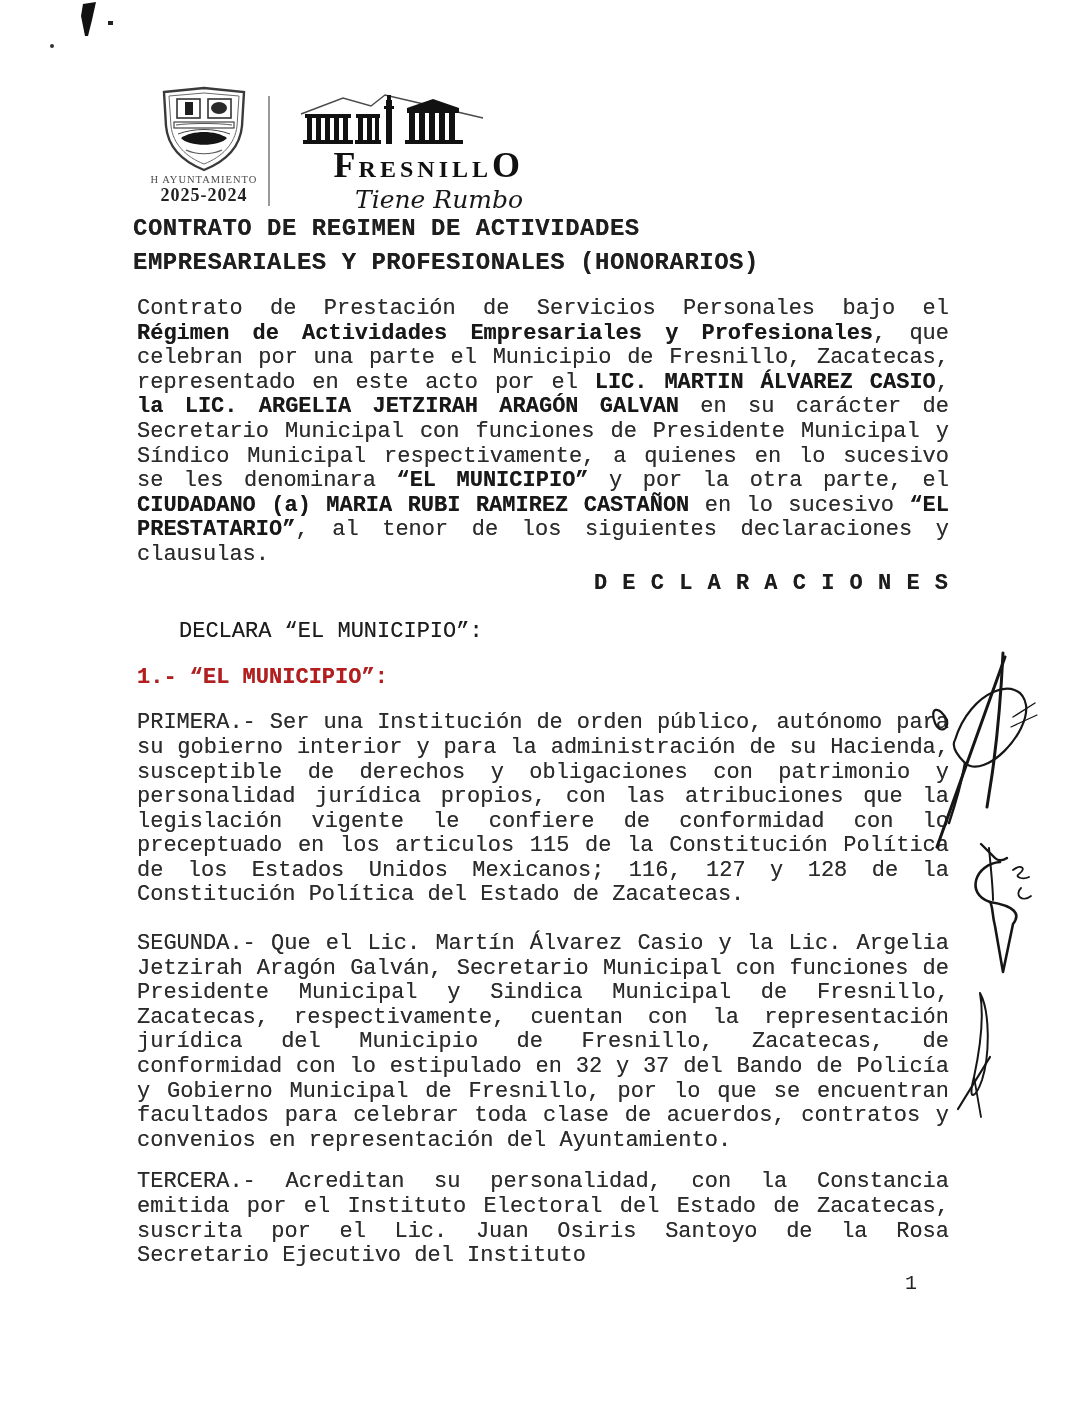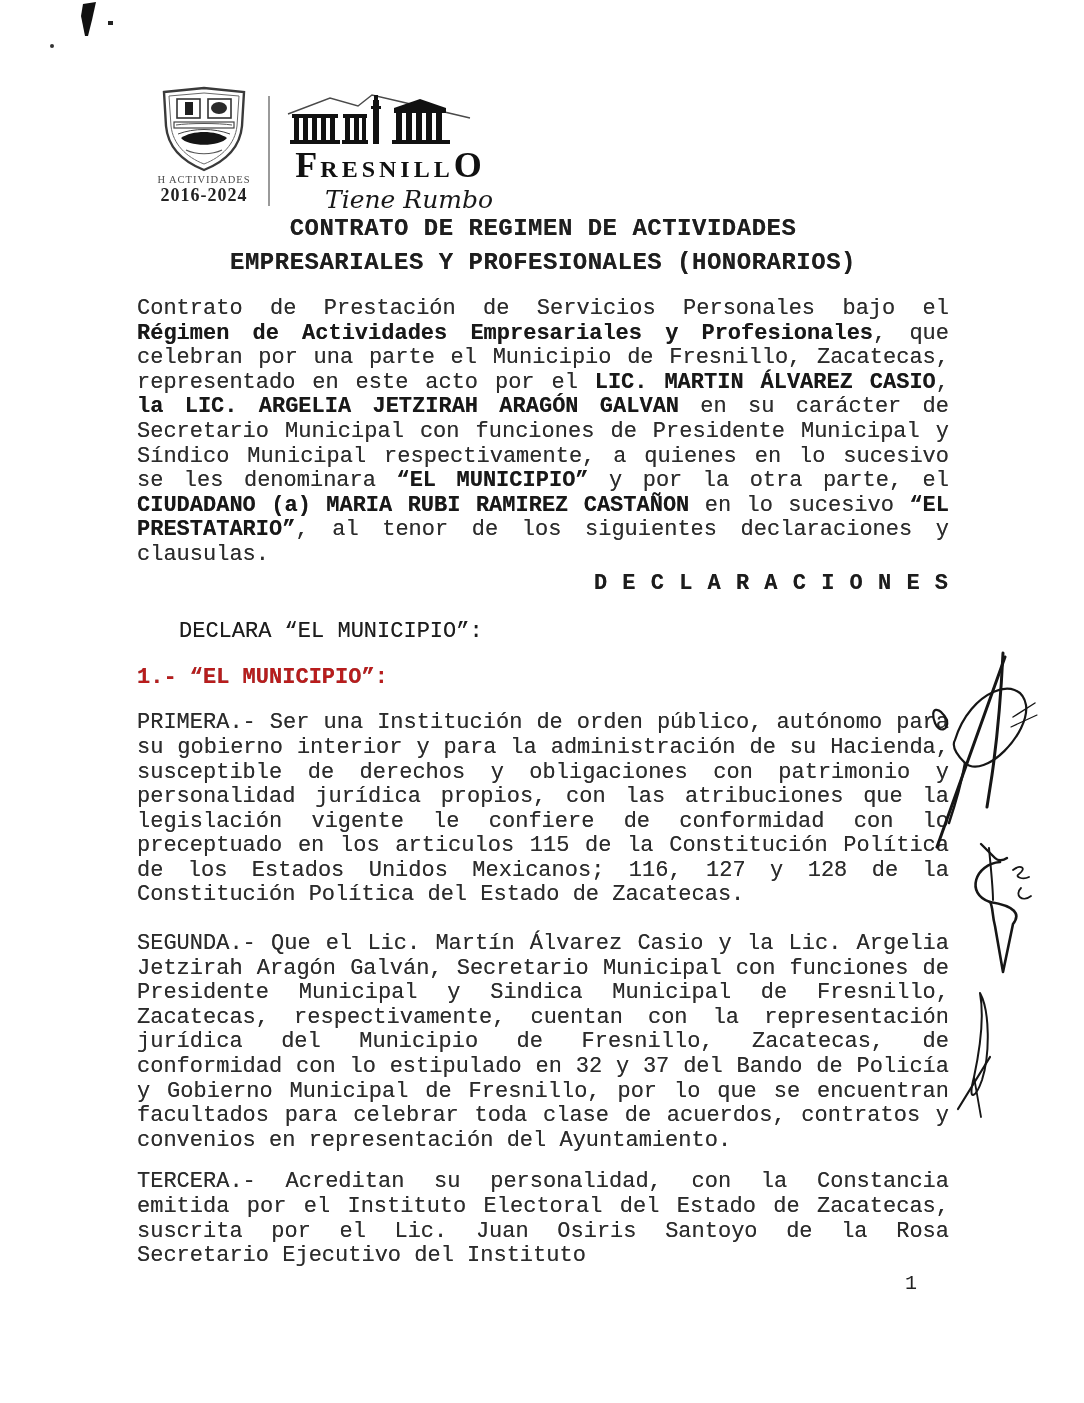--- a/index.html
+++ b/index.html
@@ -11,30 +11,30 @@
     overflow:hidden;
     font-family:"Liberation Mono", monospace;
     color:#2b2b2b;
   }
   
   .seal{position:absolute;left:148px;top:86px;width:112px;text-align:center;}
   .seal svg{display:block;margin:0 auto;}
   .seal-line1{font-family:"Liberation Serif",serif;font-size:10.5px;letter-spacing:1px;color:#4a4a4a;margin-top:2px;white-space:nowrap;}
   .seal-line2{font-family:"Liberation Serif",serif;font-size:18px;font-weight:bold;letter-spacing:1px;color:#222;}
   .logo-divider{position:absolute;left:268px;top:96px;width:2px;height:110px;background:#9a9a9a;}
-  .brandbox{position:absolute;left:270px;top:92px;width:240px;text-align:center;}
+  .brandbox{position:absolute;left:283px;top:92px;width:240px;text-align:right;}
   .brandbox svg{display:block;}
   .brand{font-family:"Liberation Serif",serif;font-weight:bold;color:#111;white-space:nowrap;line-height:30px;margin-top:2px;}
   .brand .cap{font-size:36px;letter-spacing:3px;}
   .brand .mid{font-size:24px;letter-spacing:4px;}
   .tagline{font-family:"DejaVu Serif",serif;font-style:italic;font-weight:normal;font-size:25px;color:#181818;margin:0 0 0 38px;line-height:26px;}
   
   .title{
     position:absolute;left:133px;top:212px;width:820px;
-    text-align:center;font-weight:bold;font-size:24px;line-height:34px;
+    text-align:left;font-weight:bold;font-size:24px;line-height:34px;
     letter-spacing:0.5px;color:#1e1e1e;
     text-shadow:0 0 0.5px rgba(0,0,0,.6);
   }
   
   .content{
     position:absolute;left:133px;top:293px;width:820px;
     font-size:22px;line-height:24.6px;
     text-shadow:0 0 0.4px rgba(0,0,0,.5);
   }
   .content p{margin:4px;}
@@ -71,22 +71,22 @@
       <rect x="23" y="13" width="23" height="19" fill="none" stroke="#333" stroke-width="1.6"></rect>
       <rect x="54" y="13" width="23" height="19" fill="none" stroke="#333" stroke-width="1.6"></rect>
       <rect x="31" y="16" width="8" height="13" fill="#1d1d1d"></rect>
       <ellipse cx="65" cy="22" rx="8" ry="6" fill="#2a2a2a"></ellipse>
       <rect x="20" y="36" width="60" height="6" fill="none" stroke="#444" stroke-width="1.2"></rect>
       <path d="M 22 39 C 35 37 65 37 78 39" fill="none" stroke="#555" stroke-width="1"></path>
       <path d="M 27 52 C 38 44 62 44 73 52 C 66 61 34 61 27 52 Z" fill="#151515"></path>
       <path d="M 24 48 C 40 42 60 42 76 48" fill="none" stroke="#444" stroke-width="1"></path>
       <path d="M 32 64 C 42 69 58 69 68 64" fill="none" stroke="#555" stroke-width="1.2"></path>
     </svg>
-    <div class="seal-line1">H ACTIVIDADES</div>
-    <div class="seal-line2">2016-2024</div>
+    <div class="seal-line1">H AYUNTAMIENTO</div>
+    <div class="seal-line2">2025-2024</div>
   </div>
 
   <div class="logo-divider"></div>
 
   <div class="brandbox">
     <svg width="210" height="56" viewBox="0 0 210 56">
       <path d="M 18 22 L 60 6 L 88 14 L 102 3 L 132 10 L 200 26" fill="none" stroke="#4a4a4a" stroke-width="1.4"></path>
 
       <rect x="22" y="22" width="46" height="4" fill="#111"></rect>
       <rect x="20" y="48" width="50" height="4" fill="#111"></rect>

